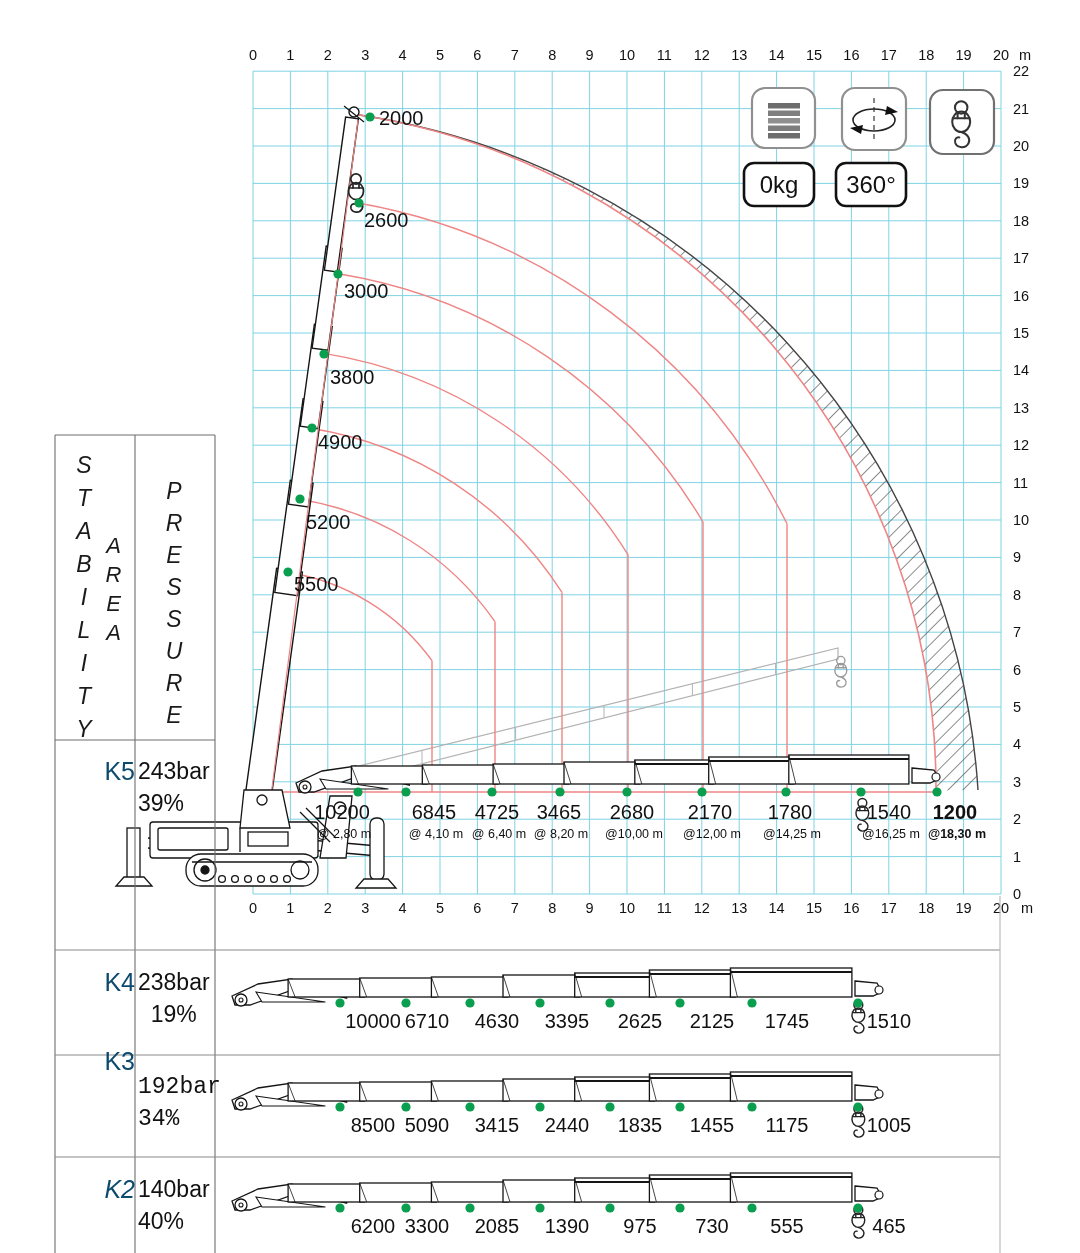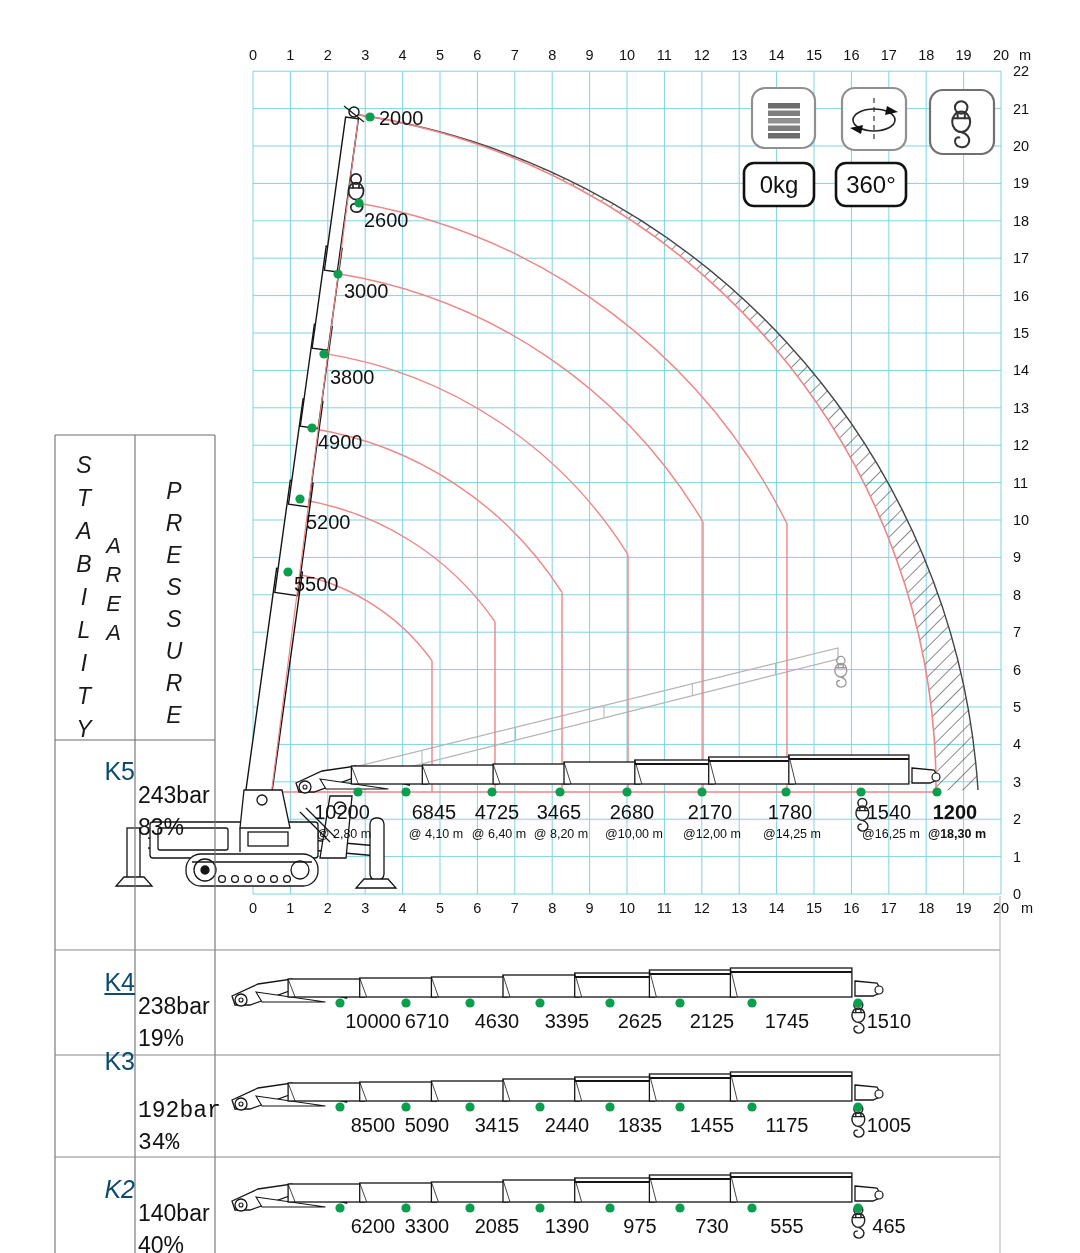--- a/index.html
+++ b/index.html
@@ -3,21 +3,21 @@
 <meta charset="utf-8">
 <style>
   html,body{margin:0;padding:0;background:#fff;}
   body{width:1080px;height:1253px;position:relative;overflow:hidden;
        font-family:"Liberation Sans",sans-serif;color:#111;}
   svg{position:absolute;left:0;top:0;}
   svg text{font-family:"Liberation Sans",sans-serif;fill:#111;}
   .vword{position:absolute;writing-mode:vertical-rl;text-orientation:upright;
          font-style:italic;font-size:23px;color:#1a1a1a;}
   .kid{position:absolute;width:80px;text-align:right;font-size:25px;color:#0c4a6e;}
-  .pline{position:absolute;font-size:23px;line-height:32px;color:#111;white-space:nowrap;margin-top:24px;}
+  .pline{position:absolute;font-size:23px;line-height:32px;color:#111;white-space:nowrap;}
 </style>
 </head>
 <body>
 
 <svg id="chart" width="1080" height="1253" viewBox="0 0 1080 1253">
   <defs>
     <pattern id="hatch" width="10.5" height="10.5" patternUnits="userSpaceOnUse" patternTransform="rotate(45)">
       <line x1="0" y1="0" x2="0" y2="10.5" stroke="#4d4d4d" stroke-width="1.3"></line>
     </pattern>
     <g id="hookGlyph" fill="none" stroke="currentColor" stroke-width="1.7" stroke-linecap="round">
@@ -460,24 +460,24 @@
   </g>
 </svg>
 
 <div class="vword" style="left:70px;top:452px;letter-spacing:7px;">STABILITY</div>
 <div class="vword" style="left:100px;top:533px;letter-spacing:4px;font-size:22px;">AREA</div>
 <div class="vword" style="left:160px;top:478px;letter-spacing:6px;">PRESSURE</div>
 
 <div class="kid" style="left:55px;top:757px;">K5</div>
 <div class="pline" style="left:138px;top:755px;">
   <span>243bar</span><br>
-  <span>83%</span>
+  <span>39%</span>
 </div>
-<div class="kid" style="left:55px;top:968px;text-decoration:underline;">K4</div>
-<div class="pline" style="left:138px;top:966px;">
+<div class="kid" style="left:55px;top:968px;">K4</div>
+<div class="pline" style="left:138px;top:966px;text-align:center;">
   <span>238bar</span><br>
   <span>19%</span>
 </div>
 <div class="kid" style="left:55px;top:1047px;">K3</div>
 <div class="pline" style="left:138px;top:1071px;font-family:Liberation Mono, monospace;">
   <span>192bar</span><br>
   <span>34%</span>
 </div>
 <div class="kid" style="left:55px;top:1175px;font-style:italic;">K2</div>
 <div class="pline" style="left:138px;top:1173px;">

